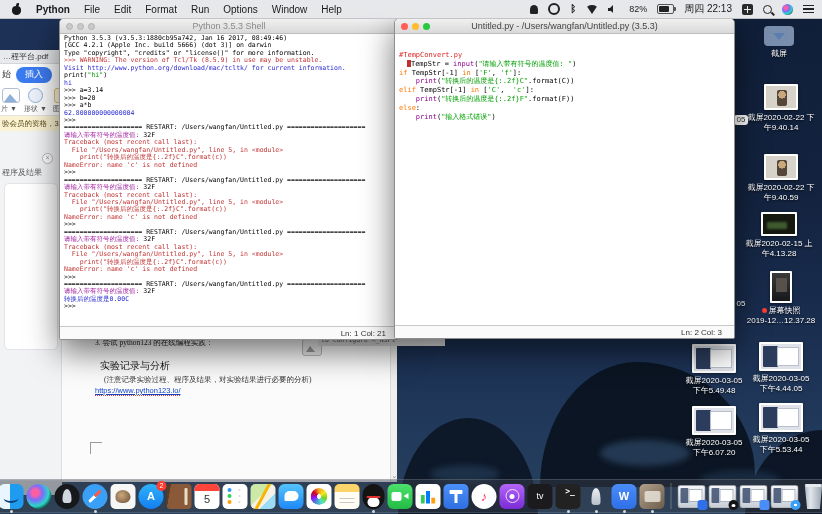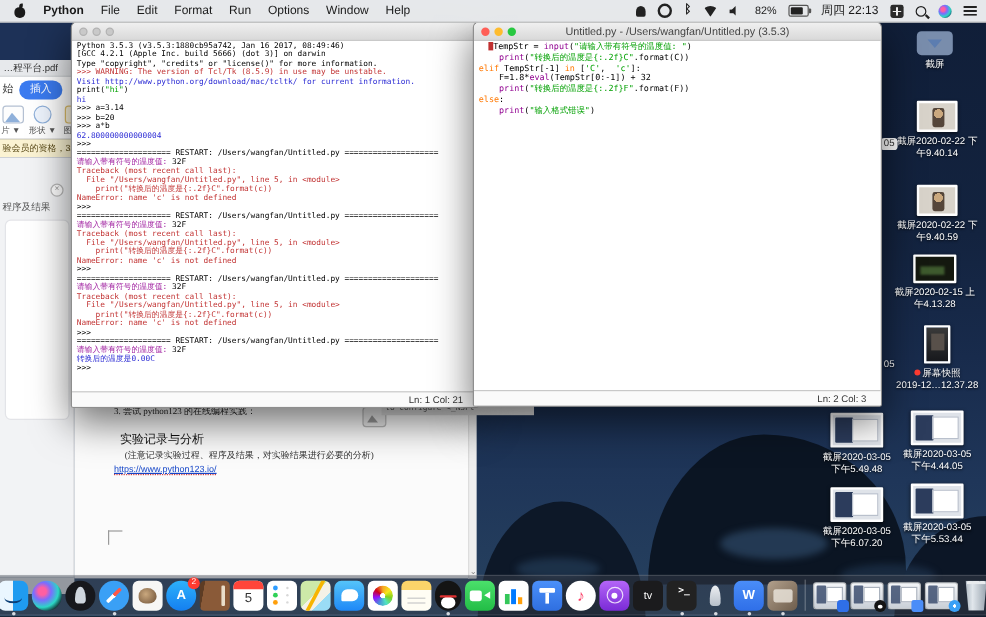--- a/index.html
+++ b/index.html
@@ -80,21 +80,21 @@
   .doc-scroll::after{content:"⌄";position:absolute;bottom:2px;left:0.5px;font-size:7px;color:#888;}
   .doc-imgbtn{position:absolute;left:302px;top:339px;width:18px;height:15px;background:#ececec;border:1px solid #b9b9b9;border-radius:3px;z-index:3;}
   .doc-imgbtn::after{content:"";position:absolute;left:3px;bottom:3px;border-left:4px solid transparent;border-right:5px solid transparent;border-bottom:6px solid #9a9a9a;}
   .sliver{position:absolute;left:318px;top:336px;width:127px;height:10px;background:#dddddd;z-index:3;font-size:6.5px;color:#555;
     font-family:"DejaVu Sans Mono",monospace;white-space:nowrap;overflow:hidden;padding-left:3px;box-sizing:border-box;}
 
   
   .win{position:absolute;background:#fff;border:1px solid #8e8e8e;border-radius:5px 5px 2px 2px;
     box-shadow:0 12px 32px rgba(0,0,0,.55);display:flex;flex-direction:column;overflow:hidden;}
   .win.shell{left:59px;top:18px;width:338px;height:320px;z-index:5;}
-  .win.editor{left:394px;top:18px;width:339px;height:319px;z-index:6;}
+  .win.editor{left:394px;top:18px;width:339px;height:319px;z-index:6;gap:16px;}
   .titlebar{height:14px;background:linear-gradient(#f0f0f0,#d9d9d9);border-bottom:1px solid #bcbcbc;
     display:flex;align-items:center;position:relative;flex:none;}
   .lights{display:flex;gap:4px;padding-left:6px;}
   .light{width:7px;height:7px;border-radius:50%;}
   .shell .light{background:#c9c9c9;border:0.5px solid #b2b2b2;box-sizing:border-box;}
   .editor .light.r{background:#ff5f57;} .editor .light.y{background:#febc2e;} .editor .light.g{background:#28c840;}
   .wtitle{position:absolute;left:0;right:0;text-align:center;font-size:9px;color:#444;}
   .shell .wtitle{color:#8a8a8a;}
   .wbody{flex:1;padding:1px 4px;font-family:"DejaVu Sans Mono",monospace;overflow:hidden;}
   .shell .wbody{font-size:6.5px;line-height:7.45px;}
@@ -334,20 +334,21 @@
       </div>
     </div>
 
   <div class="win shell">
     <div class="titlebar">
       <span class="lights">
         <span class="light"></span>
         <span class="light"></span>
         <span class="light"></span>
       </span>
+      <span class="wtitle">Python 3.5.3 Shell</span>
     </div>
     <div class="wbody" id="shell-lines">
         <div class="tline"><span>Python 3.5.3 (v3.5.3:1880cb95a742, Jan 16 2017, 08:49:46)</span></div>
         <div class="tline"><span>[GCC 4.2.1 (Apple Inc. build 5666) (dot 3)] on darwin</span></div>
         <div class="tline"><span>Type "copyright", "credits" or "license()" for more information.</span></div>
         <div class="tline"><span class="c-r">&gt;&gt;&gt; WARNING: The version of Tcl/Tk (8.5.9) in use may be unstable.</span></div>
         <div class="tline"><span class="c-b">Visit http://www.python.org/download/mac/tcltk/ for current information.</span></div>
         <div class="tline"><span>print(</span><span class="c-g">"hi"</span><span>)</span></div>
         <div class="tline"><span class="c-b">hi</span></div>
         <div class="tline"><span>&gt;&gt;&gt; a=3.14</span></div>
@@ -389,24 +390,25 @@
   <div class="win editor">
     <div class="titlebar">
       <span class="lights">
         <span class="light r"></span>
         <span class="light y"></span>
         <span class="light g"></span>
       </span>
       <span class="wtitle">Untitled.py - /Users/wangfan/Untitled.py (3.5.3)</span>
     </div>
     <div class="wbody" id="editor-lines">
+        <div class="tline"><span class="c-com">#TempConvert.py</span></div>
         <div class="tline"><span>  </span><span class="cursor"></span><span>TempStr = </span><span class="c-bi">input</span><span>(</span><span class="c-g">"请输入带有符号的温度值: "</span><span>)</span></div>
+        <div class="tline"><span class="c-kw">if</span><span> TempStr[-1] </span><span class="c-kw">in</span><span> [</span><span class="c-g">'F'</span><span>, </span><span class="c-g">'f'</span><span>]:</span></div>
         <div class="tline"><span>    </span><span class="c-bi">print</span><span>(</span><span class="c-g">"转换后的温度是{:.2f}C"</span><span>.format(C))</span></div>
         <div class="tline"><span class="c-kw">elif</span><span> TempStr[-1] </span><span class="c-kw">in</span><span> [</span><span class="c-g">'C'</span><span>,  </span><span class="c-g">'c'</span><span>]:</span></div>
-        <div class="tline"><span>    F=1.8*</span><span class="c-bi">eval</span><span>(TempStr[0:-1]) + 32</span></div>
         <div class="tline"><span>    </span><span class="c-bi">print</span><span>(</span><span class="c-g">"转换后的温度是{:.2f}F"</span><span>.format(F))</span></div>
         <div class="tline"><span class="c-kw">else</span><span>:</span></div>
         <div class="tline"><span>    </span><span class="c-bi">print</span><span>(</span><span class="c-g">"输入格式错误"</span><span>)</span></div>
       </div>
     <div class="statusbar">
       <span>Ln: 2  Col: 3</span>
     </div>
   </div>
 
   <div class="dock" id="dock">

